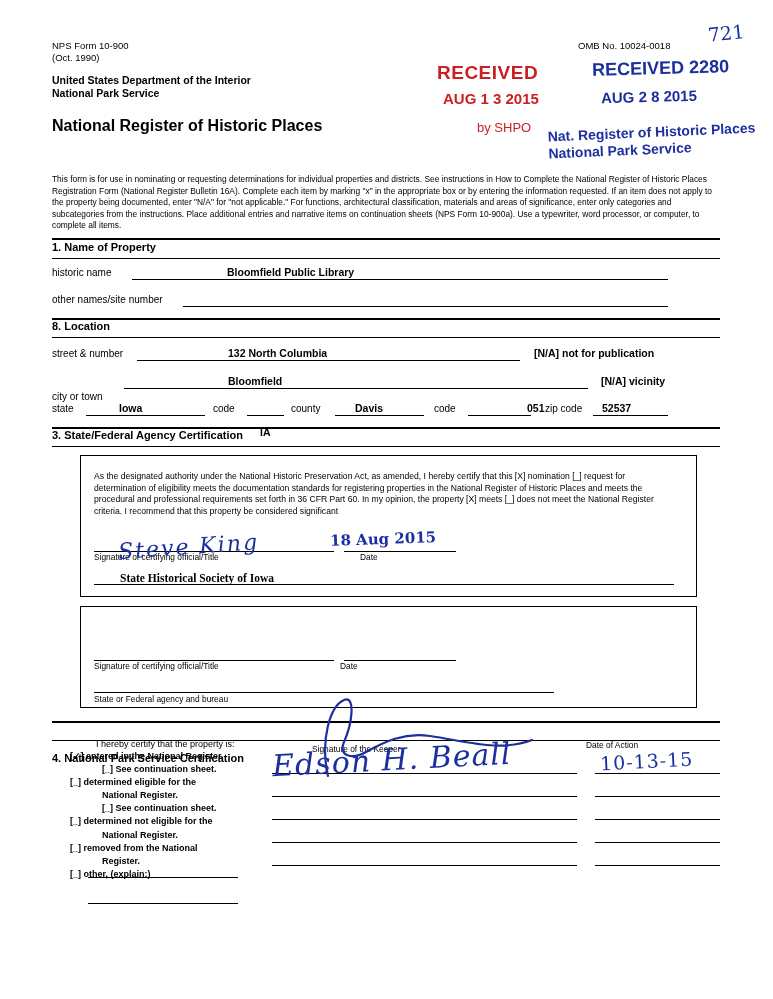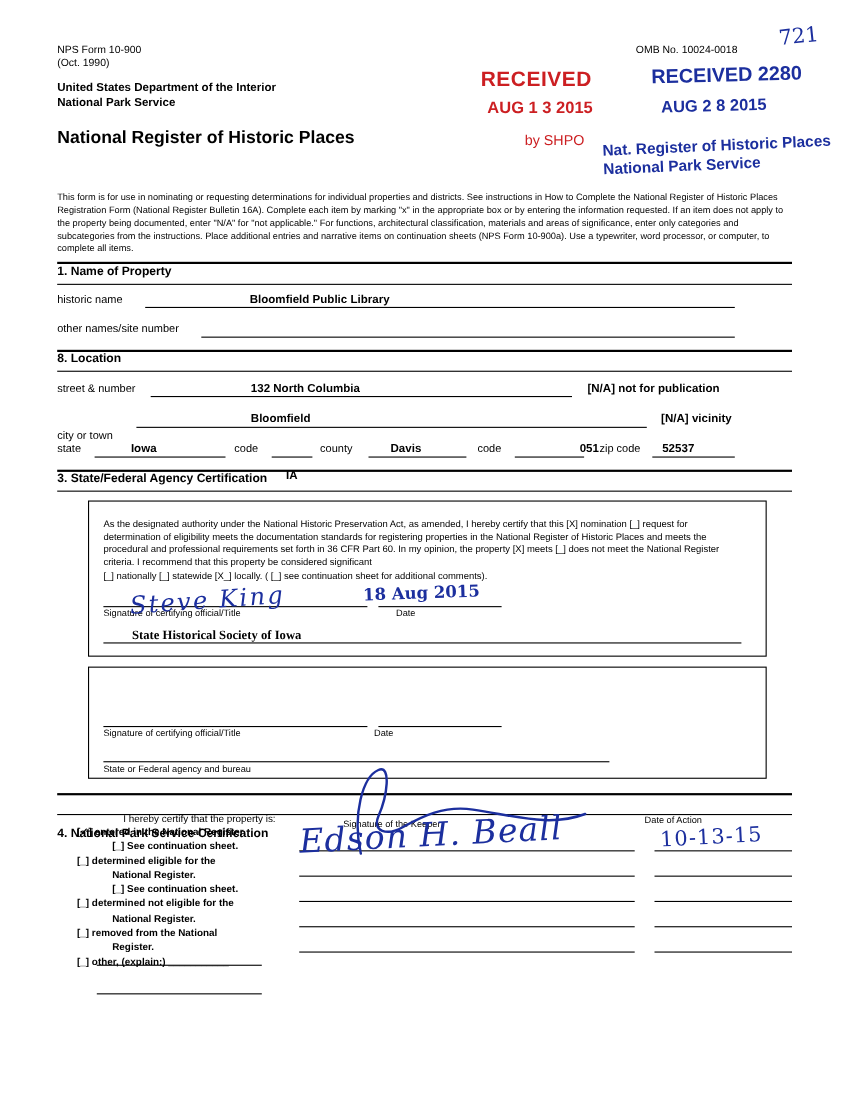--- a/index.html
+++ b/index.html
@@ -270,21 +270,20 @@
   <div class="abs fld-label" style="left:545px; top:403px;">zip code</div>
   <div class="abs line" style="left:593px; top:415px; width:75px;"></div>
   <div class="abs fld-value" style="left:602px; top:402px;">52537</div>
 
   <div class="abs rule rule-thick" style="left:52px; top:427px; width:668px;"></div>
   <div class="abs sec-head" style="left:52px; top:429px;">3. State/Federal Agency Certification</div>
   <div class="abs rule" style="left:52px; top:446px; width:668px;"></div>
 
   <div class="abs certbox" style="left:80px; top:455px; width:615px; height:140px;"></div>
   <div class="abs cert-text" style="left:94px; top:471px; width:580px;">As the designated authority under the National Historic Preservation Act, as amended, I hereby certify that this [X] nomination [_] request for determination of eligibility meets the documentation standards for registering properties in the National Register of Historic Places and meets the procedural and professional requirements set forth in 36 CFR Part 60. In my opinion, the property [X] meets [_] does not meet the National Register criteria. I recommend that this property be considered significant</div>
-  <div class="abs cert-text" style="left:94px; top:518px; width:580px;">[_] nationally [_] statewide [X_] locally. ( [_] see continuation sheet for additional comments).</div>
 
   <div class="abs line" style="left:94px; top:551px; width:240px;"></div>
   <div class="abs line" style="left:344px; top:551px; width:112px;"></div>
   <div class="abs small-label" style="left:94px; top:552px;">Signature of certifying official/Title</div>
   <div class="abs small-label" style="left:360px; top:552px;">Date</div>
 
   <div class="abs sig1 hand-blue">Steve King</div>
   <div class="abs sig1date hand-blue">18 Aug 2015</div>
 
   <div class="abs line" style="left:94px; top:584px; width:580px;"></div>
@@ -297,21 +296,21 @@
   <div class="abs small-label" style="left:94px; top:661px;">Signature of certifying official/Title</div>
   <div class="abs small-label" style="left:340px; top:661px;">Date</div>
 
   <div class="abs line" style="left:94px; top:692px; width:460px;"></div>
   <div class="abs small-label" style="left:94px; top:694px;">State or Federal agency and bureau</div>
 
   <div class="abs rule rule-thick" style="left:52px; top:721px; width:668px;"></div>
   <div class="abs sec-head" style="left:52px; top:752px;">4. National Park Service Certification</div>
   <div class="abs rule" style="left:52px; top:740px; width:668px;"></div>
 
-  <div class="abs" style="left:68px; top:739px; font-size:9px;padding-left:44px;">I hereby certify that the property is:</div>
+  <div class="abs" style="left:52px; top:739px; font-size:9px;padding-left:44px;">I hereby certify that the property is:</div>
 
   <div class="abs npsc-list" style="left:70px; top:750px; width:215px;">
     <div>[✓] entered in the National Register.</div>
     <div style="padding-left:32px;">[_] See continuation sheet.</div>
     <div>[_] determined eligible for the</div>
     <div style="padding-left:32px;">National Register.</div>
     <div style="padding-left:32px;">[_] See continuation sheet.</div>
     <div>[_] determined not eligible for the</div>
     <div style="padding-left:32px;">National Register.</div>
     <div>[_] removed from the National</div>

